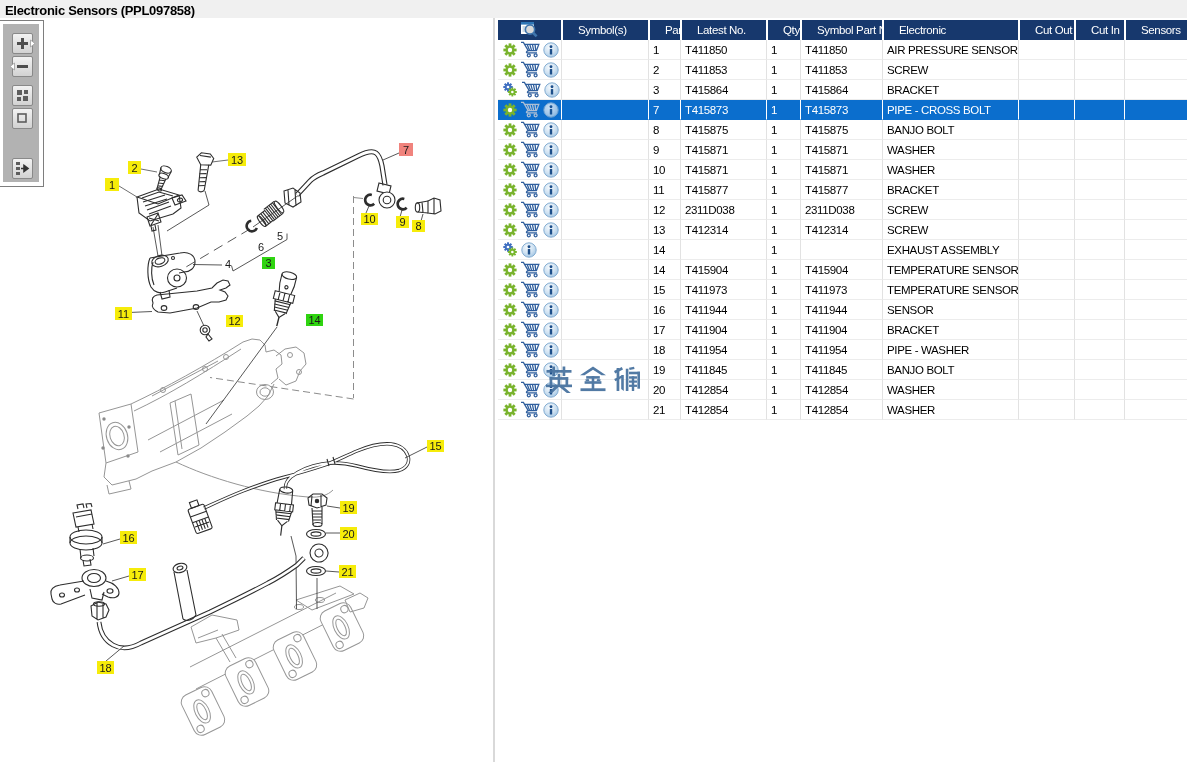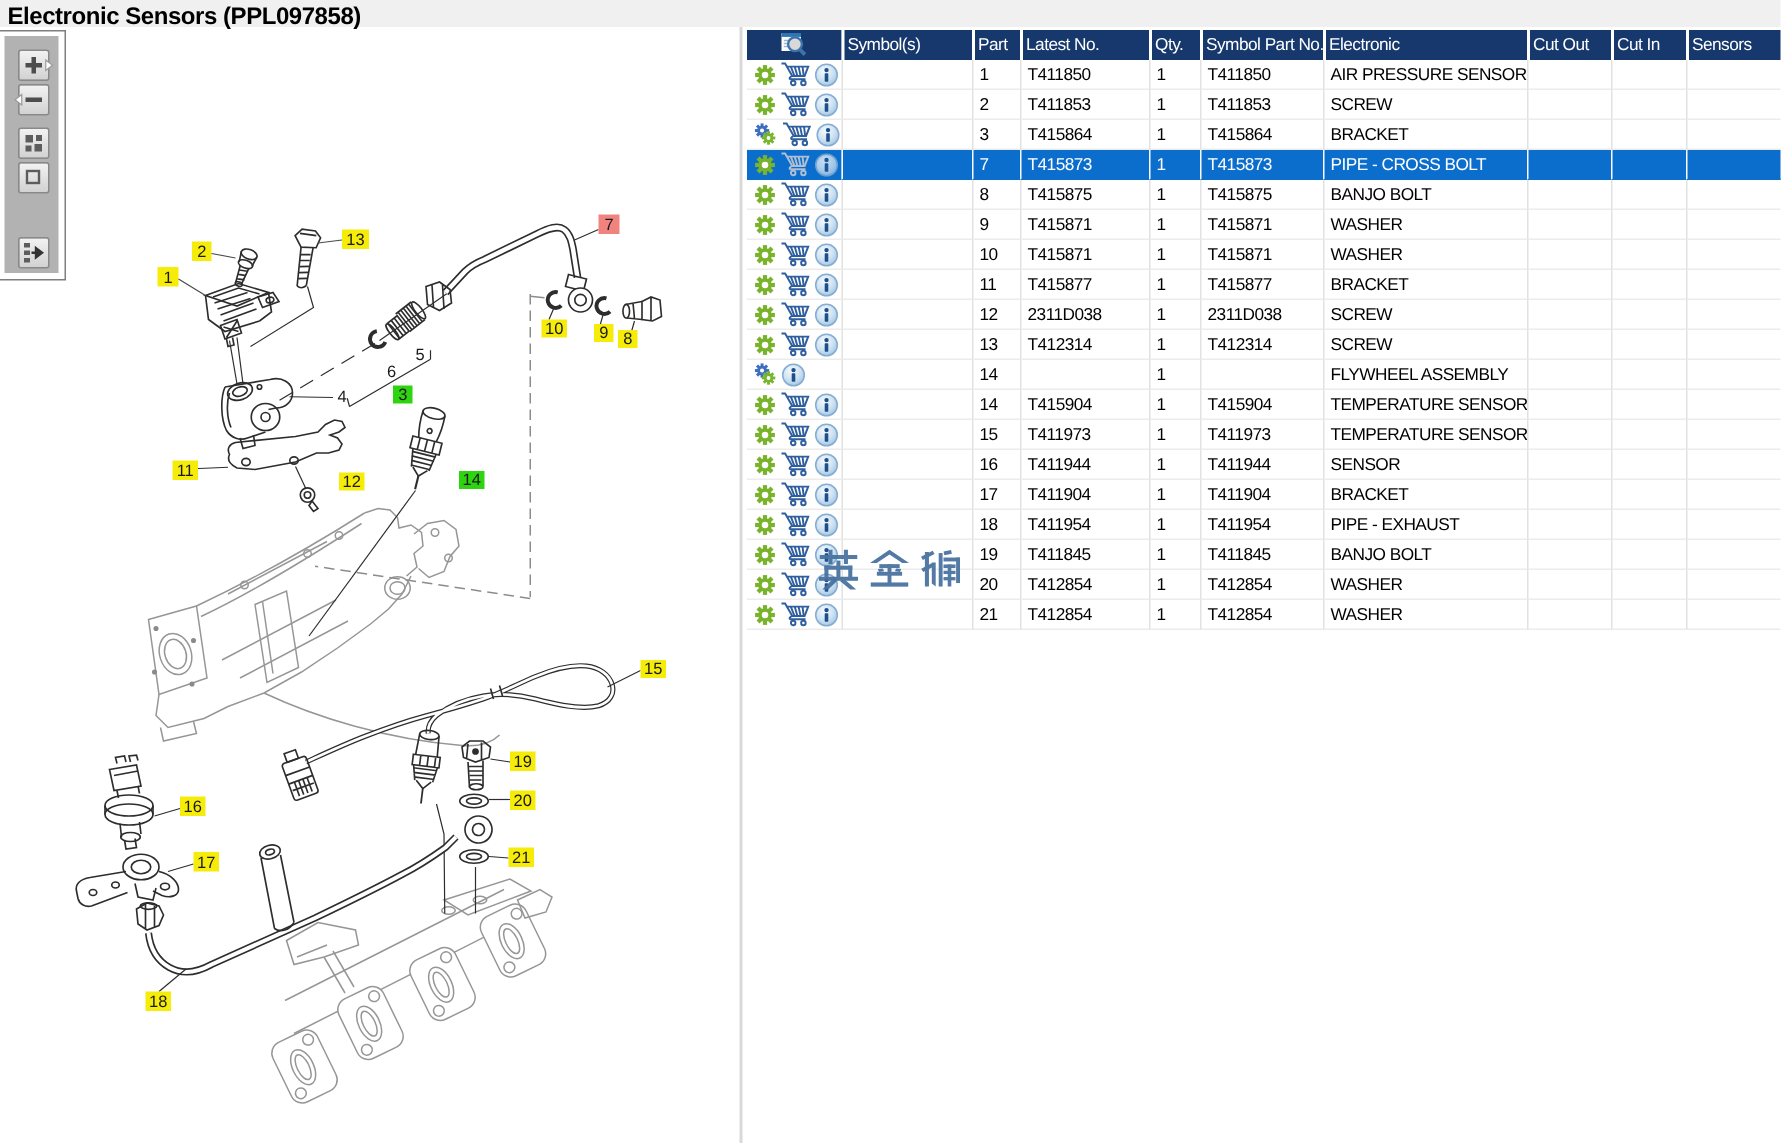--- a/index.html
+++ b/index.html
@@ -1,30 +1,30 @@
 <!DOCTYPE html>
 <html><head><meta charset="utf-8">
 <style>
 html,body{margin:0;padding:0;width:1187px;height:762px;overflow:hidden;background:#fff;
 font-family:"Liberation Sans",sans-serif;}
 #titlebar{position:absolute;left:0;top:0;width:1187px;height:18px;background:#f0f0f0;}
-#titlebar span{position:absolute;left:5px;top:3px;font-size:16px;font-weight:bold;color:#000;letter-spacing:-0.3px;}
+#titlebar span{position:absolute;left:5px;top:3px;font-size:13px;font-weight:bold;color:#000;letter-spacing:-0.3px;}
 #divider{position:absolute;left:493px;top:18px;width:2px;height:744px;background:#d9d9d9;}
 #toolbar{position:absolute;left:-2px;top:20px;width:44px;height:165px;background:#fff;border:1px solid #7e7e7e;}
 #toolbar .panel{position:absolute;left:4px;top:3px;width:36px;height:158px;background:#b2b2b2;}
 .tbtn{position:absolute;left:13px;width:19px;height:19px;background:linear-gradient(#f2f2f2,#d2d2d2);
 border:1px solid #898989;border-radius:2px;}
 .tbtn svg{overflow:visible;}
 
 #grid{position:absolute;left:498px;top:20px;width:689px;display:grid;
 grid-template-columns:63px 87px 32px 86px 34px 82px 136px 56px 50px 63px;
 grid-auto-rows:20px;font-size:11.5px;letter-spacing:-0.35px;}
 #grid>div{box-sizing:border-box;overflow:hidden;white-space:nowrap;}
 .h{background:#17386d;color:#fff;padding:4px 0 0 5px;}
-.h+.h{border-left:2px solid #fff;padding-left:2px;}
+.h+.h{border-left:2px solid #fff;padding-left:15px;}
 .h0{padding:0;}
 .c{color:#000;border-bottom:1px solid #ececec;padding:4px 0 0 4px;border-left:1px solid #e2e2e2;}
 .c.ic{border-left:none;display:flex;align-items:center;padding:0 0 0 5px;gap:3px;}
 .c.l{background:#0b6ecd;color:#fff;border-left:1px solid #fff;border-bottom:1px solid #0b6ecd;}
 .c.ic.l{border-left:none;}
 svg.dg{position:absolute;left:0;top:0;}
 </style></head>
 <body>
 <div id="titlebar">
     <span>Electronic Sensors (PPL097858)</span>
@@ -598,21 +598,21 @@
       </svg>
       <svg width="16" height="16">
         <use href="#info"></use>
       </svg>
     </div>
 <div class="c"></div>
 <div class="c">14</div>
 <div class="c"></div>
 <div class="c">1</div>
 <div class="c"></div>
-<div class="c">FLYWHEEL ASSEMBLY</div>
+<div class="c">EXHAUST ASSEMBLY</div>
 <div class="c"></div>
 <div class="c"></div>
 <div class="c"></div>
 <div class="c ic">
       <svg width="14" height="14">
         <use href="#gear"></use>
       </svg>
       <svg width="20" height="17" viewBox="0 0 20 17">
         <use href="#cart"></use>
       </svg>
@@ -698,21 +698,21 @@
       </svg>
       <svg width="16" height="16">
         <use href="#info"></use>
       </svg>
     </div>
 <div class="c"></div>
 <div class="c">18</div>
 <div class="c">T411954</div>
 <div class="c">1</div>
 <div class="c">T411954</div>
-<div class="c">PIPE - EXHAUST</div>
+<div class="c">PIPE - WASHER</div>
 <div class="c"></div>
 <div class="c"></div>
 <div class="c"></div>
 <div class="c ic">
       <svg width="14" height="14">
         <use href="#gear"></use>
       </svg>
       <svg width="20" height="17" viewBox="0 0 20 17">
         <use href="#cart"></use>
       </svg>

